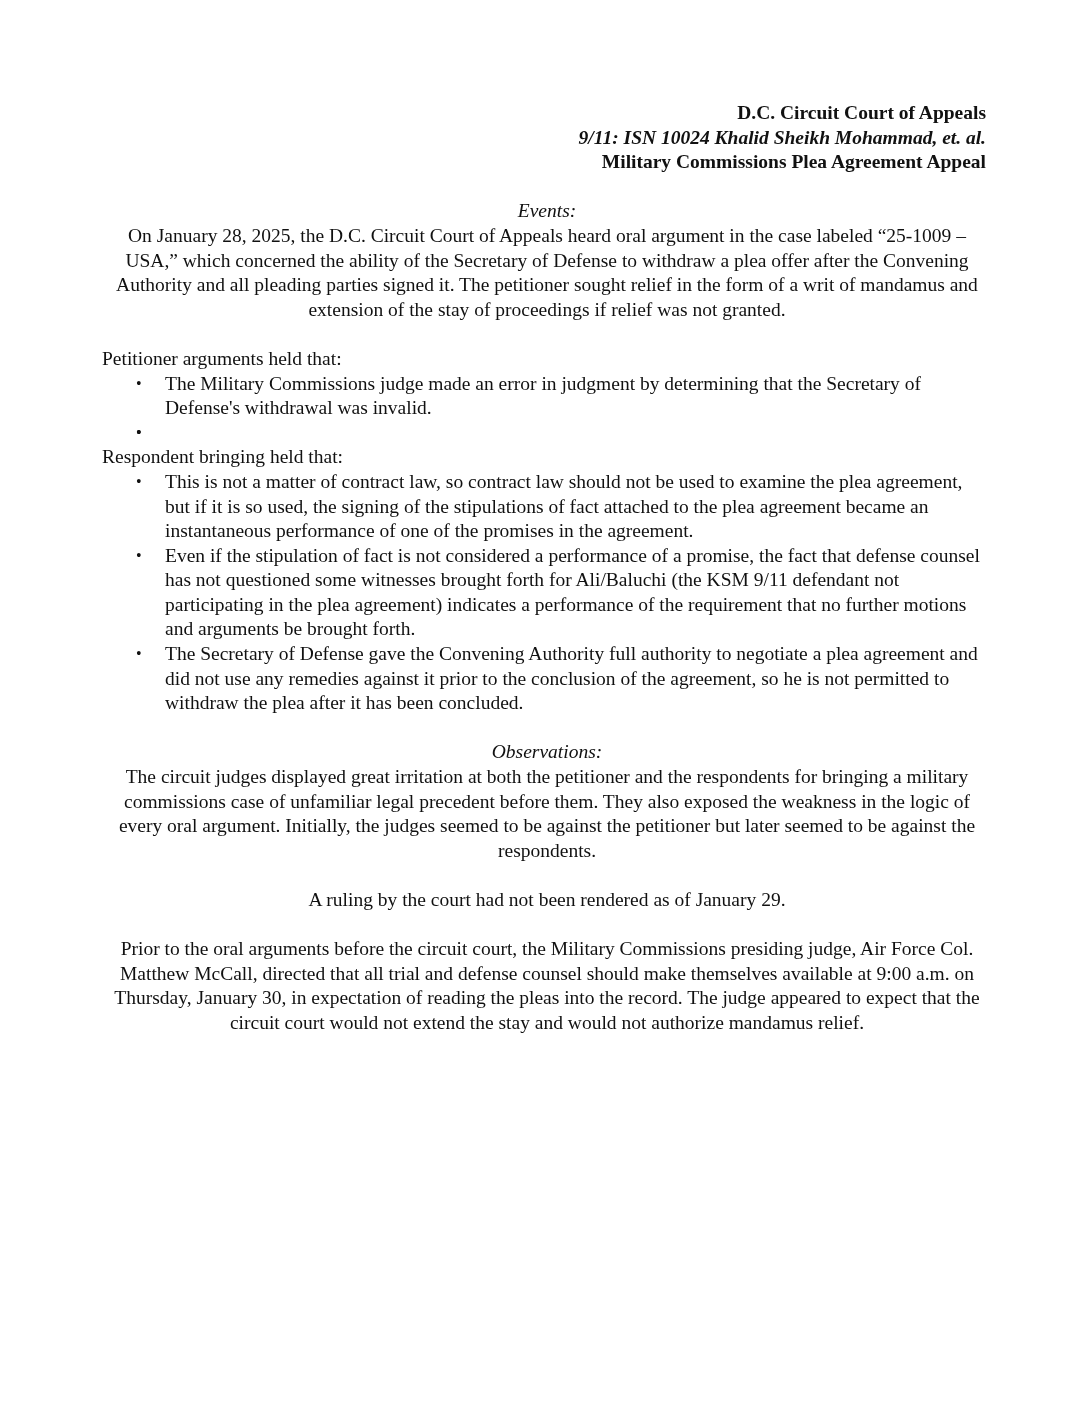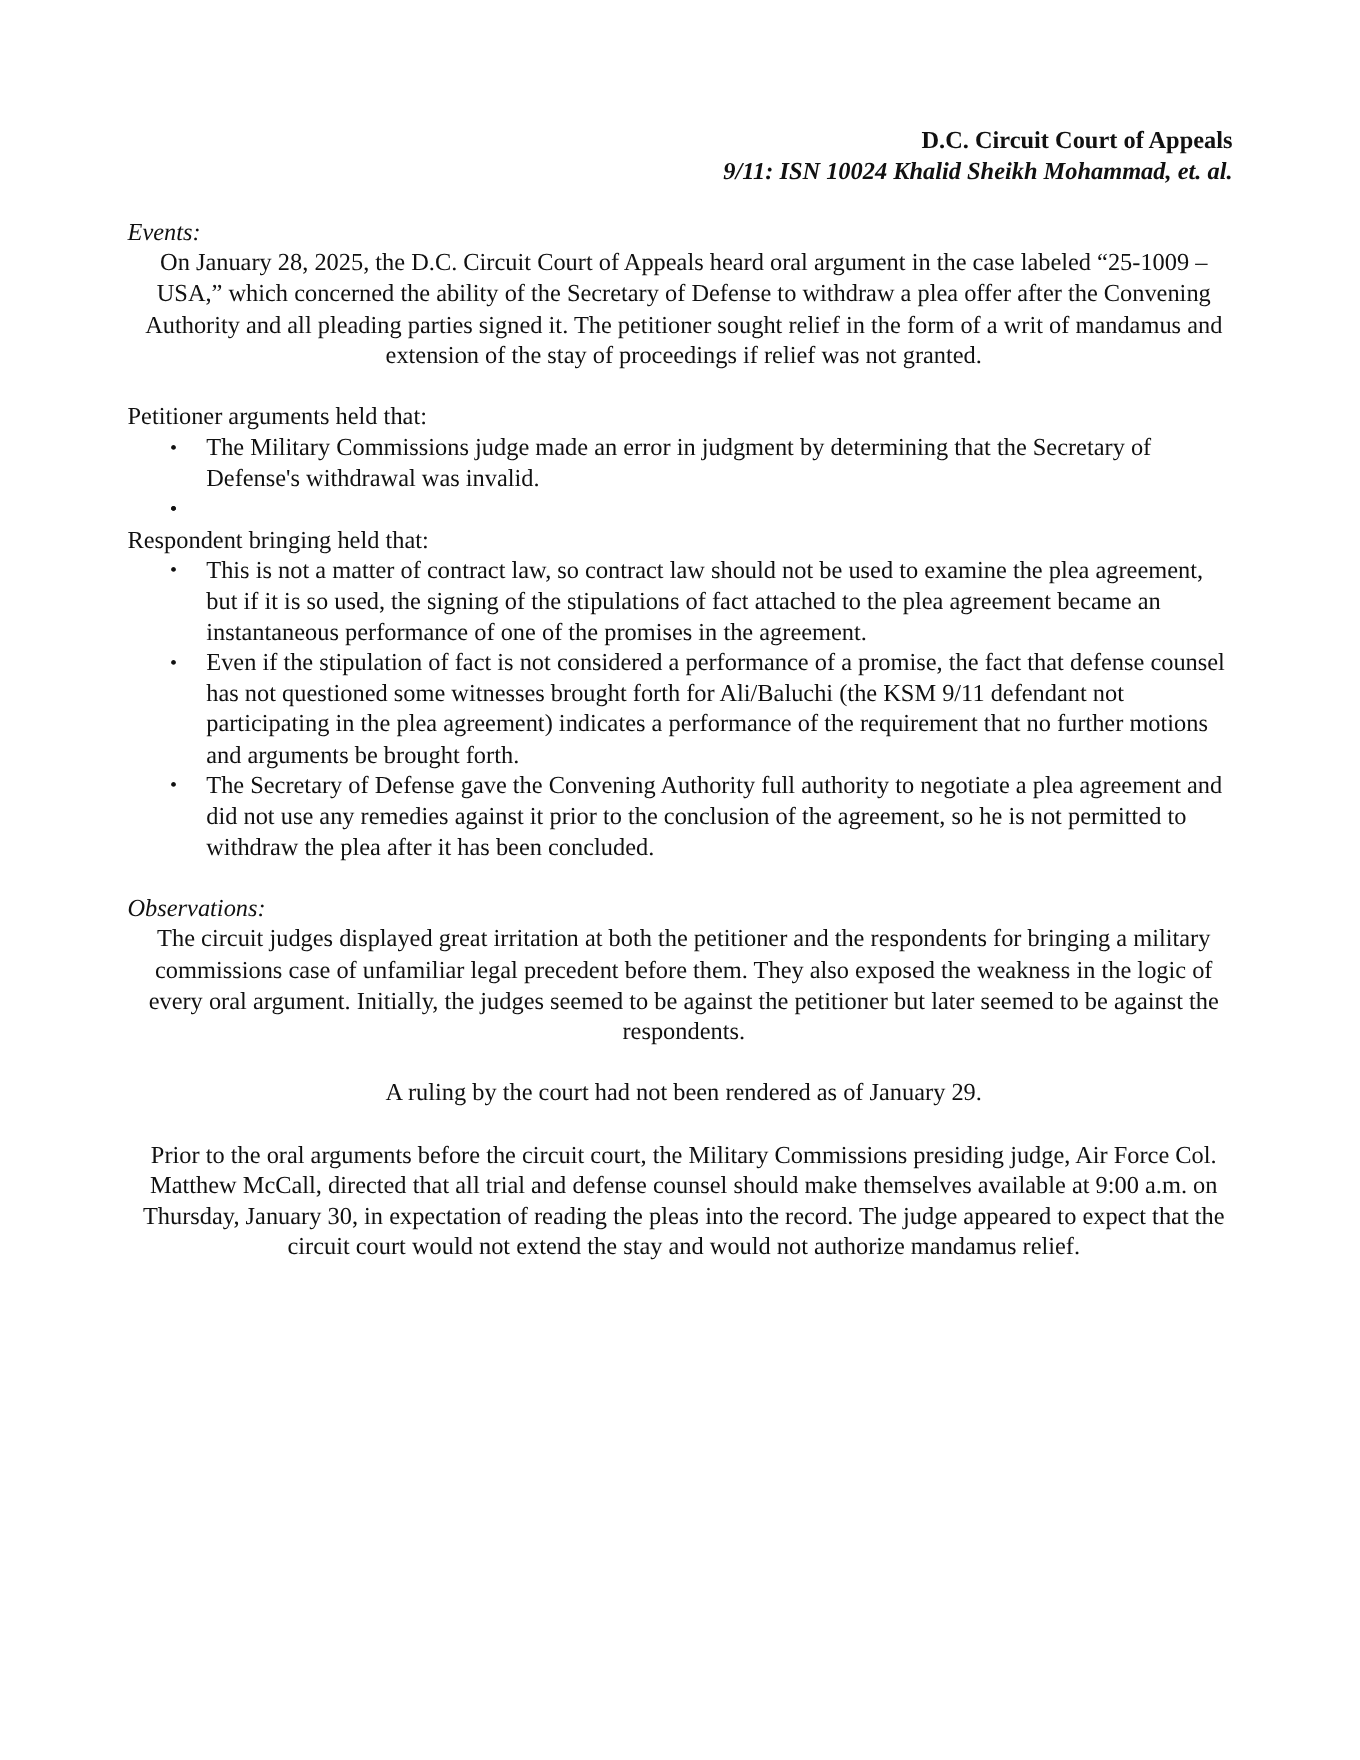--- a/index.html
+++ b/index.html
@@ -28,20 +28,21 @@
       font-weight: bold;
       line-height: 24.6px;
       margin-bottom: 24.6px;
       width: 884px;
     }
     .header .subtitle {
       font-style: italic;
     }
     .section-label {
       font-style: italic;
+      text-align: center;
     }
     p {
       margin: 0;
     }
     .para {
       margin-bottom: 24.6px;
       text-align: center;
     }
     ul {
       margin: 0;
@@ -63,20 +64,21 @@
     }
   </style>
 </head>
 <body>
 
 <div class="page">
 
   <div class="header">
     <div>D.C. Circuit Court of Appeals</div>
     <div class="subtitle">9/11: ISN 10024 Khalid Sheikh Mohammad, et. al.</div>
+    <div>Military Commissions Plea Agreement Appeal</div>
   </div>
 
   <div>
     <div class="section-label">Events:</div>
     <p class="para">On January 28, 2025, the D.C. Circuit Court of Appeals heard oral argument in the case labeled “25-1009 – USA,” which concerned the ability of the Secretary of Defense to withdraw a plea offer after the Convening Authority and all pleading parties signed it. The petitioner sought relief in the form of a writ of mandamus and extension of the stay of proceedings if relief was not granted.</p>
 
     <div>Petitioner arguments held that:</div>
     <ul class="args">
       <li><span class="bullet">•</span><span>The Military Commissions judge made an error in judgment by determining that the Secretary of Defense's withdrawal was invalid.</span></li>
       <li><span class="bullet">•</span></li>

